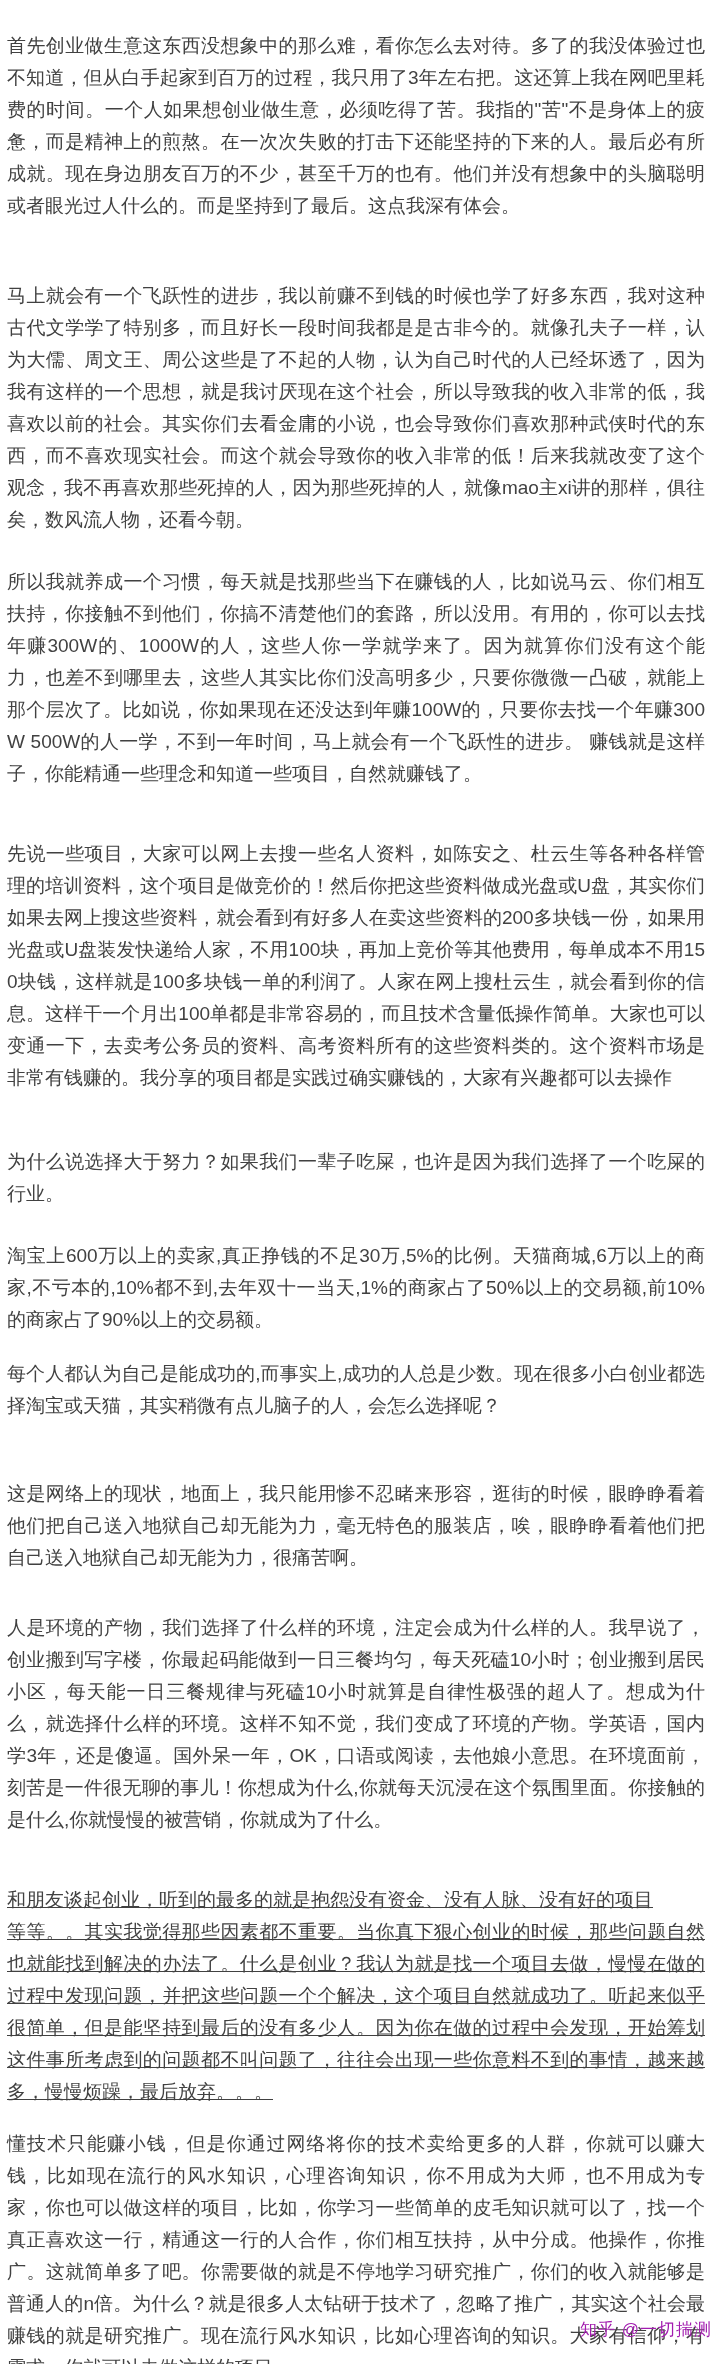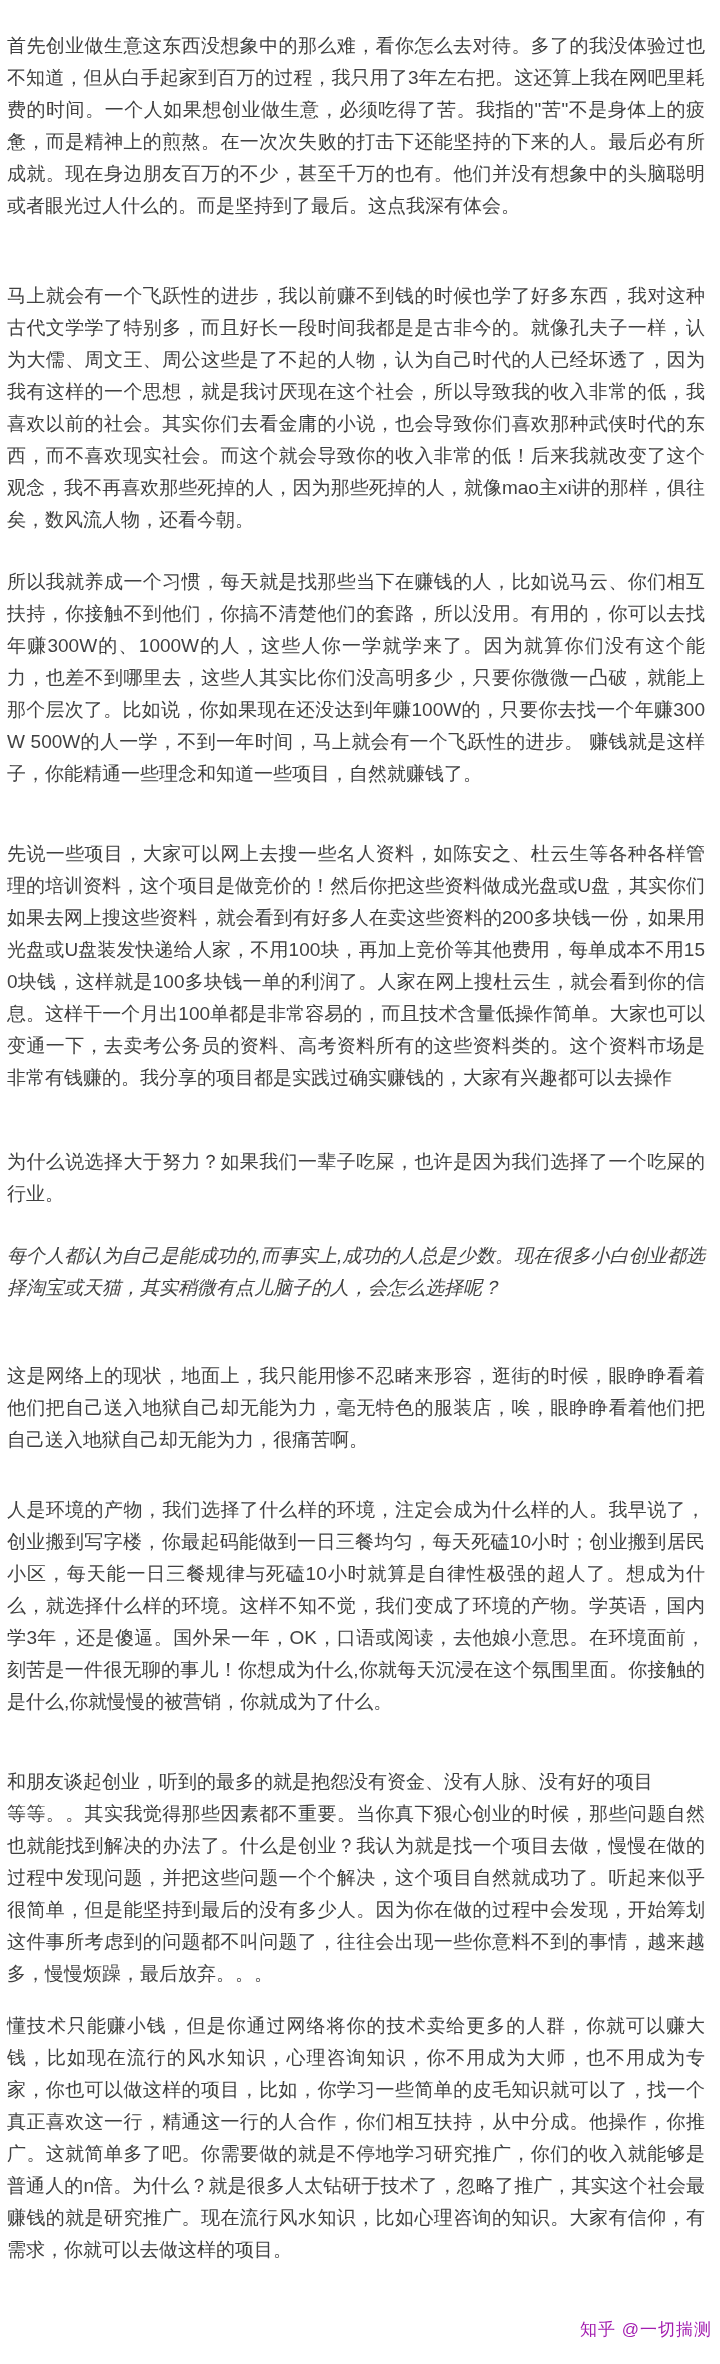--- a/index.html
+++ b/index.html
@@ -21,47 +21,48 @@
     line-height: 32px;
     text-align: justify;
   }
   .article p {
     margin: 0 8px 31px 0;
     white-space: pre-line;
     word-break: break-all;
   }
   
   .g58 { margin-bottom: 58px !important; }
-  .g56 { margin-bottom: 56px !important; font-style: italic; }
+  .g56 { margin-bottom: 56px !important; }
   .g52 { margin-bottom: 52px !important; }
   .g48 { margin-bottom: 48px !important; }
   .g38 { margin-bottom: 38px !important; }
   .g30 { margin-bottom: 30px !important; }
   .g22 { margin-bottom: 22px !important; }
-  .g20 { margin-bottom: 20px !important; }
+  .g20 { margin-bottom: 20px !important; text-decoration: underline; }
   .g0  { margin-bottom: 0 !important; }
   .watermark {
     position: absolute;
     top: 2318px;
     right: 8px;
     font-size: 17px;
     letter-spacing: 1px;
     color: #a21caf;
     white-space: nowrap;
   }
 </style>
 </head>
 <body>
 
 <div class="article">
   <p class="g58">首先创业做生意这东西没想象中的那么难，看你怎么去对待。多了的我没体验过也不知道，但从白手起家到百万的过程，我只用了3年左右把。这还算上我在网吧里耗费的时间。一个人如果想创业做生意，必须吃得了苦。我指的"苦"不是身体上的疲惫，而是精神上的煎熬。在一次次失败的打击下还能坚持的下来的人。最后必有所成就。现在身边朋友百万的不少，甚至千万的也有。他们并没有想象中的头脑聪明或者眼光过人什么的。而是坚持到了最后。这点我深有体会。</p>
   <p class="g30">马上就会有一个飞跃性的进步，我以前赚不到钱的时候也学了好多东西，我对这种古代文学学了特别多，而且好长一段时间我都是是古非今的。就像孔夫子一样，认为大儒、周文王、周公这些是了不起的人物，认为自己时代的人已经坏透了，因为我有这样的一个思想，就是我讨厌现在这个社会，所以导致我的收入非常的低，我喜欢以前的社会。其实你们去看金庸的小说，也会导致你们喜欢那种武侠时代的东西，而不喜欢现实社会。而这个就会导致你的收入非常的低！后来我就改变了这个观念，我不再喜欢那些死掉的人，因为那些死掉的人，就像mao主xi讲的那样，俱往矣，数风流人物，还看今朝。</p>
   <p class="g48">所以我就养成一个习惯，每天就是找那些当下在赚钱的人，比如说马云、你们相互扶持，你接触不到他们，你搞不清楚他们的套路，所以没用。有用的，你可以去找年赚300W的、1000W的人，这些人你一学就学来了。因为就算你们没有这个能力，也差不到哪里去，这些人其实比你们没高明多少，只要你微微一凸破，就能上那个层次了。比如说，你如果现在还没达到年赚100W的，只要你去找一个年赚300W 500W的人一学，不到一年时间，马上就会有一个飞跃性的进步。 赚钱就是这样子，你能精通一些理念和知道一些项目，自然就赚钱了。</p>
   <p class="g52">先说一些项目，大家可以网上去搜一些名人资料，如陈安之、杜云生等各种各样管理的培训资料，这个项目是做竞价的！然后你把这些资料做成光盘或U盘，其实你们如果去网上搜这些资料，就会看到有好多人在卖这些资料的200多块钱一份，如果用光盘或U盘装发快递给人家，不用100块，再加上竞价等其他费用，每单成本不用150块钱，这样就是100多块钱一单的利润了。人家在网上搜杜云生，就会看到你的信息。这样干一个月出100单都是非常容易的，而且技术含量低操作简单。大家也可以变通一下，去卖考公务员的资料、高考资料所有的这些资料类的。这个资料市场是非常有钱赚的。我分享的项目都是实践过确实赚钱的，大家有兴趣都可以去操作</p>
   <p class="g30">为什么说选择大于努力？如果我们一辈子吃屎，也许是因为我们选择了一个吃屎的行业。</p>
+  <p class="g22">淘宝上600万以上的卖家,真正挣钱的不足30万,5%的比例。天猫商城,6万以上的商家,不亏本的,10%都不到,去年双十一当天,1%的商家占了50%以上的交易额,前10%的商家占了90%以上的交易额。</p>
   <p class="g56">每个人都认为自己是能成功的,而事实上,成功的人总是少数。现在很多小白创业都选择淘宝或天猫，其实稍微有点儿脑子的人，会怎么选择呢？</p>
   <p class="g38">这是网络上的现状，地面上，我只能用惨不忍睹来形容，逛街的时候，眼睁睁看着他们把自己送入地狱自己却无能为力，毫无特色的服装店，唉，眼睁睁看着他们把自己送入地狱自己却无能为力，很痛苦啊。</p>
   <p class="g48">人是环境的产物，我们选择了什么样的环境，注定会成为什么样的人。我早说了，创业搬到写字楼，你最起码能做到一日三餐均匀，每天死磕10小时；创业搬到居民小区，每天能一日三餐规律与死磕10小时就算是自律性极强的超人了。想成为什么，就选择什么样的环境。这样不知不觉，我们变成了环境的产物。学英语，国内学3年，还是傻逼。国外呆一年，OK，口语或阅读，去他娘小意思。在环境面前，刻苦是一件很无聊的事儿！你想成为什么,你就每天沉浸在这个氛围里面。你接触的是什么,你就慢慢的被营销，你就成为了什么。</p>
   <p class="g20">和朋友谈起创业，听到的最多的就是抱怨没有资金、没有人脉、没有好的项目
 等等。。其实我觉得那些因素都不重要。当你真下狠心创业的时候，那些问题自然也就能找到解决的办法了。什么是创业？我认为就是找一个项目去做，慢慢在做的过程中发现问题，并把这些问题一个个解决，这个项目自然就成功了。听起来似乎很简单，但是能坚持到最后的没有多少人。因为你在做的过程中会发现，开始筹划这件事所考虑到的问题都不叫问题了，往往会出现一些你意料不到的事情，越来越多，慢慢烦躁，最后放弃。。。</p>
   <p class="g0">懂技术只能赚小钱，但是你通过网络将你的技术卖给更多的人群，你就可以赚大钱，比如现在流行的风水知识，心理咨询知识，你不用成为大师，也不用成为专家，你也可以做这样的项目，比如，你学习一些简单的皮毛知识就可以了，找一个真正喜欢这一行，精通这一行的人合作，你们相互扶持，从中分成。他操作，你推广。这就简单多了吧。你需要做的就是不停地学习研究推广，你们的收入就能够是普通人的n倍。为什么？就是很多人太钻研于技术了，忽略了推广，其实这个社会最赚钱的就是研究推广。现在流行风水知识，比如心理咨询的知识。大家有信仰，有需求，你就可以去做这样的项目。</p>
 </div>
 
 <div class="watermark">知乎 @一切揣测</div>
 

